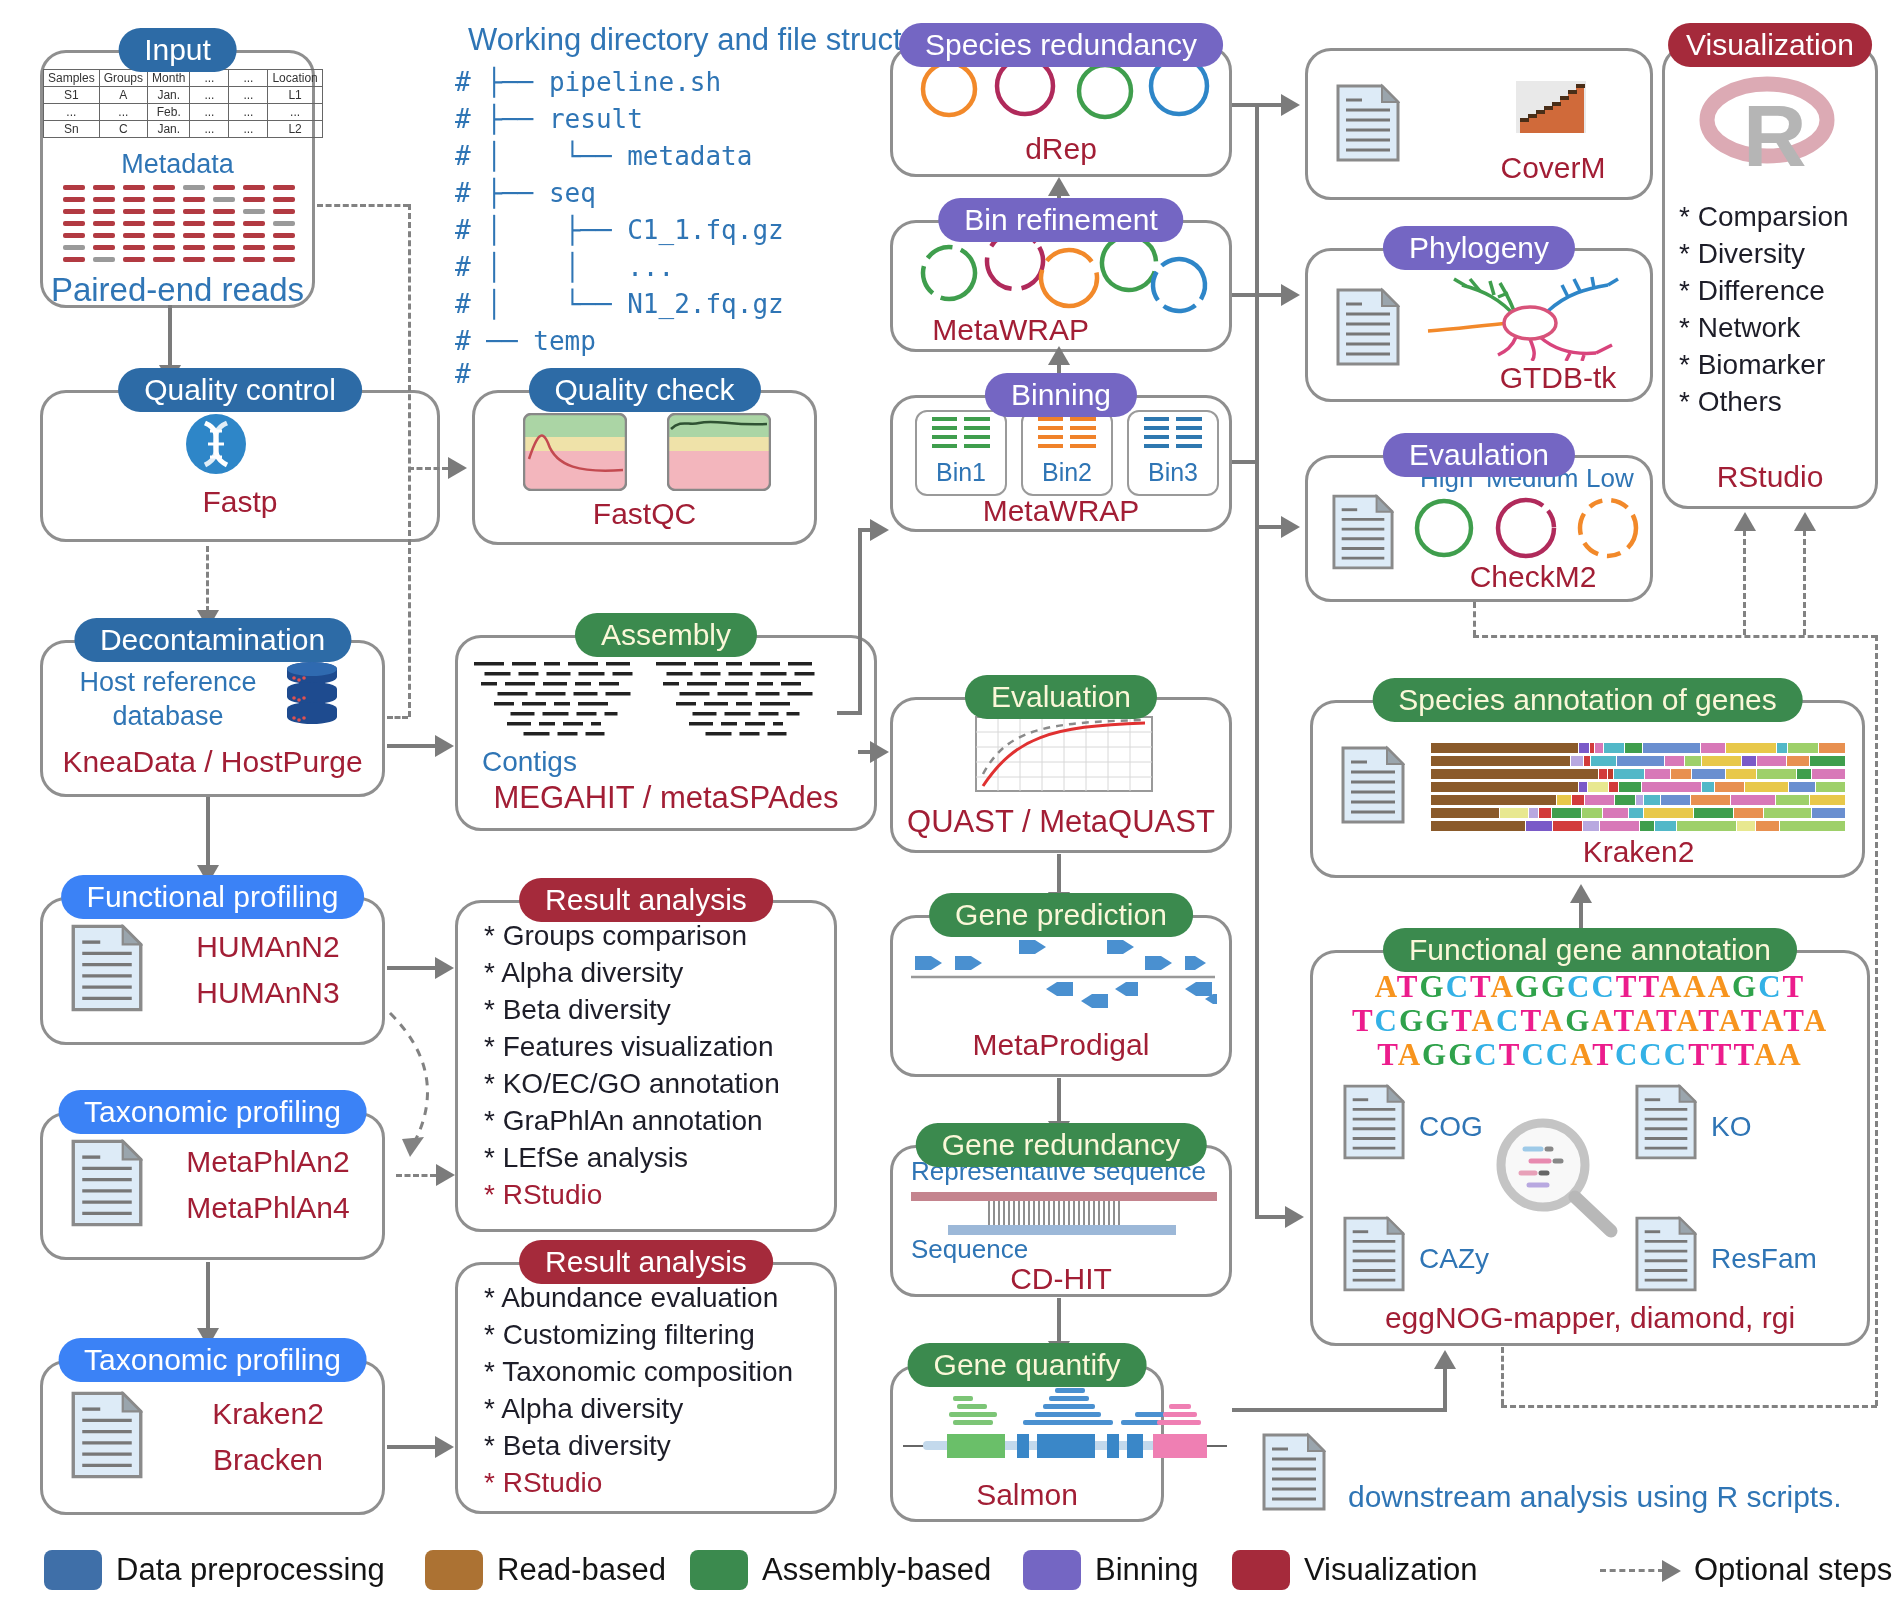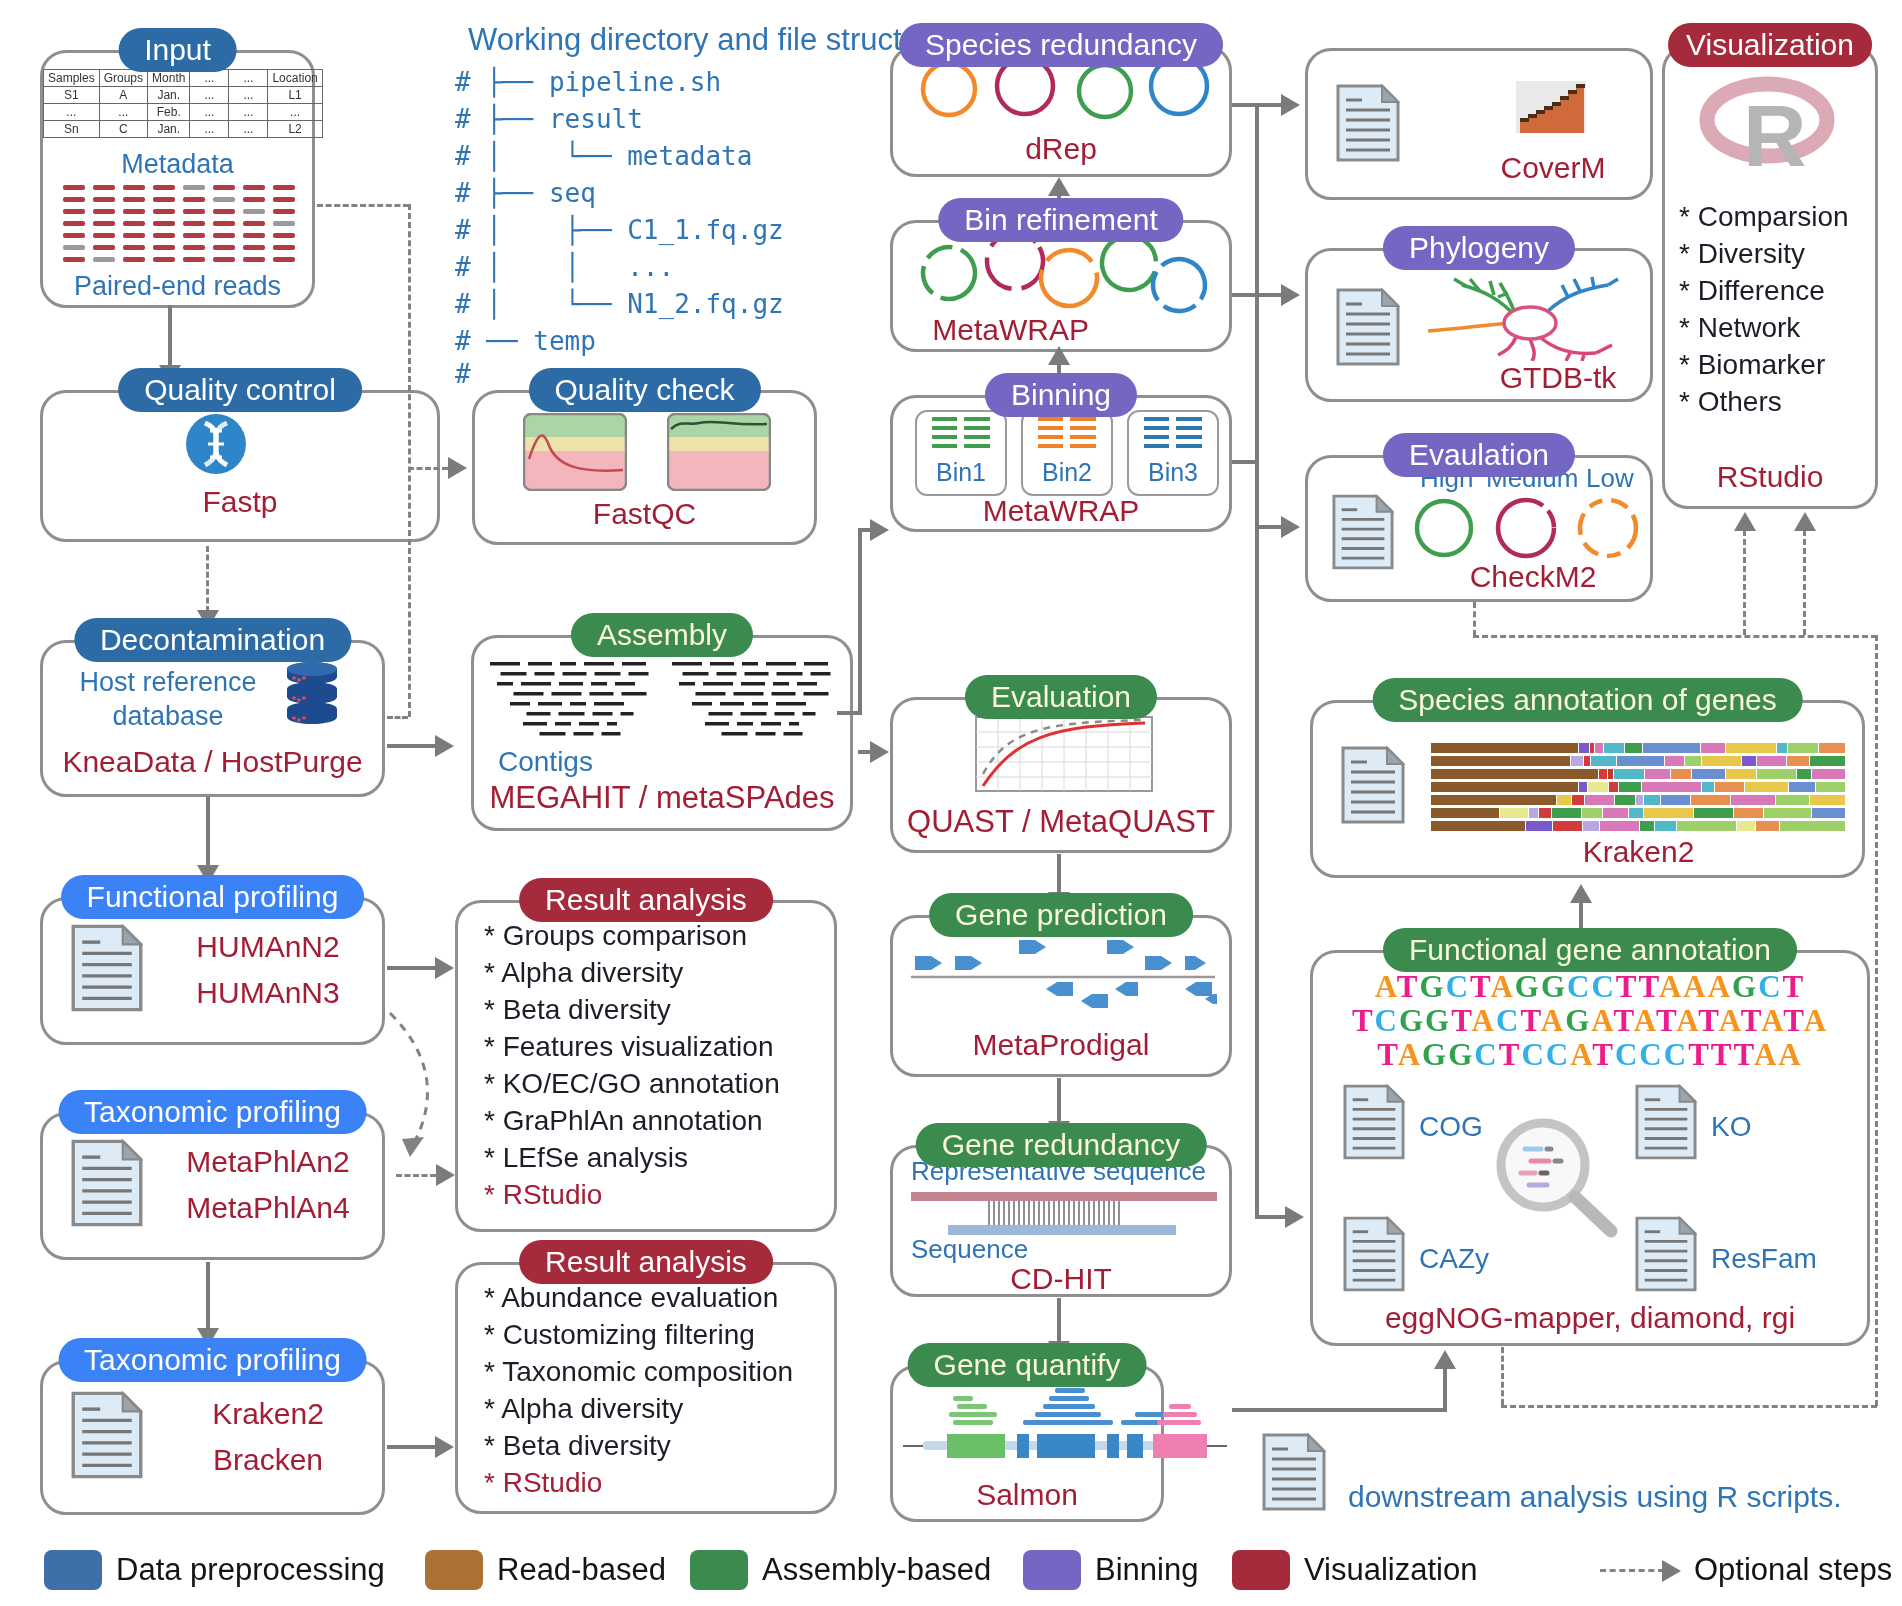--- a/index.html
+++ b/index.html
@@ -142,21 +142,21 @@
           <rect x="210" y="60" width="22" height="5" rx="2" fill="#b23a42"></rect>
           <rect x="0" y="72" width="22" height="5" rx="2" fill="#b23a42"></rect>
           <rect x="30" y="72" width="22" height="5" rx="2" fill="#9a9a9a"></rect>
           <rect x="60" y="72" width="22" height="5" rx="2" fill="#b23a42"></rect>
           <rect x="90" y="72" width="22" height="5" rx="2" fill="#b23a42"></rect>
           <rect x="120" y="72" width="22" height="5" rx="2" fill="#b23a42"></rect>
           <rect x="150" y="72" width="22" height="5" rx="2" fill="#b23a42"></rect>
           <rect x="180" y="72" width="22" height="5" rx="2" fill="#b23a42"></rect>
           <rect x="210" y="72" width="22" height="5" rx="2" fill="#b23a42"></rect>
         </svg></div>
-    <div class="blab" style="left:0;top:218px;width:100%;text-align:center;font-size:27px;position:absolute">Paired-end reads</div>
+    <div class="blab" style="left:0;top:218px;width:100%;text-align:center;font-size:33px;position:absolute">Paired-end reads</div>
   </div>
 
   <div class="node" style="left:40px;top:390px;width:400px;height:152px">
     <div class="pill p-blue">Quality control</div>
     <div style="position:absolute;left:140px;top:18px">
       <svg width="66" height="66" viewBox="0 0 66 66">
           <circle cx="33" cy="33" r="30" fill="#2e86c8"></circle>
           <path d="M22,12 C46,22 20,42 44,54" stroke="#fff" stroke-width="5" fill="none"></path>
           <path d="M44,12 C20,22 46,42 22,54" stroke="#fff" stroke-width="5" fill="none" opacity=".85"></path>
           <line x1="27" y1="20" x2="39" y2="20" stroke="#fff" stroke-width="3"></line>
@@ -272,21 +272,21 @@
             <rect y="24" width="104" height="14" fill="#efe2a9"></rect>
             <rect y="38" width="104" height="40" fill="#f3b6bd"></rect>
             <path d="M4,16 C14,6 22,13 32,10 C48,6 64,13 100,11" stroke="#2f5233" stroke-width="2.5" fill="none"></path>
           </g>
           <rect x="1" y="1" width="102" height="76" rx="7" fill="none" stroke="#888" stroke-width="2.5"></rect>
         </svg>
     </div>
     <div class="tool" style="left:0;width:100%;top:104px">FastQC</div>
   </div>
 
-  <div class="node" style="left:471px;top:635px;width:382px;height:196px">
+  <div class="node" style="left:455px;top:635px;width:422px;height:196px">
     <div class="pill p-green">Assembly</div>
     <div class="contigs" style="left:14px;top:24px"><svg width="176" height="84" viewBox="0 0 176 84">
           <rect x="2" y="0" width="30" height="3.5" fill="#222"></rect>
           <rect x="40" y="0" width="24" height="3.5" fill="#222"></rect>
           <rect x="72" y="0" width="16" height="3.5" fill="#222"></rect>
           <rect x="96" y="0" width="30" height="3.5" fill="#222"></rect>
           <rect x="134" y="0" width="24" height="3.5" fill="#222"></rect>
           <rect x="12.5" y="10" width="26" height="3.5" fill="#222"></rect>
           <rect x="46.5" y="10" width="20" height="3.5" fill="#222"></rect>
           <rect x="74.5" y="10" width="24" height="3.5" fill="#222"></rect>

